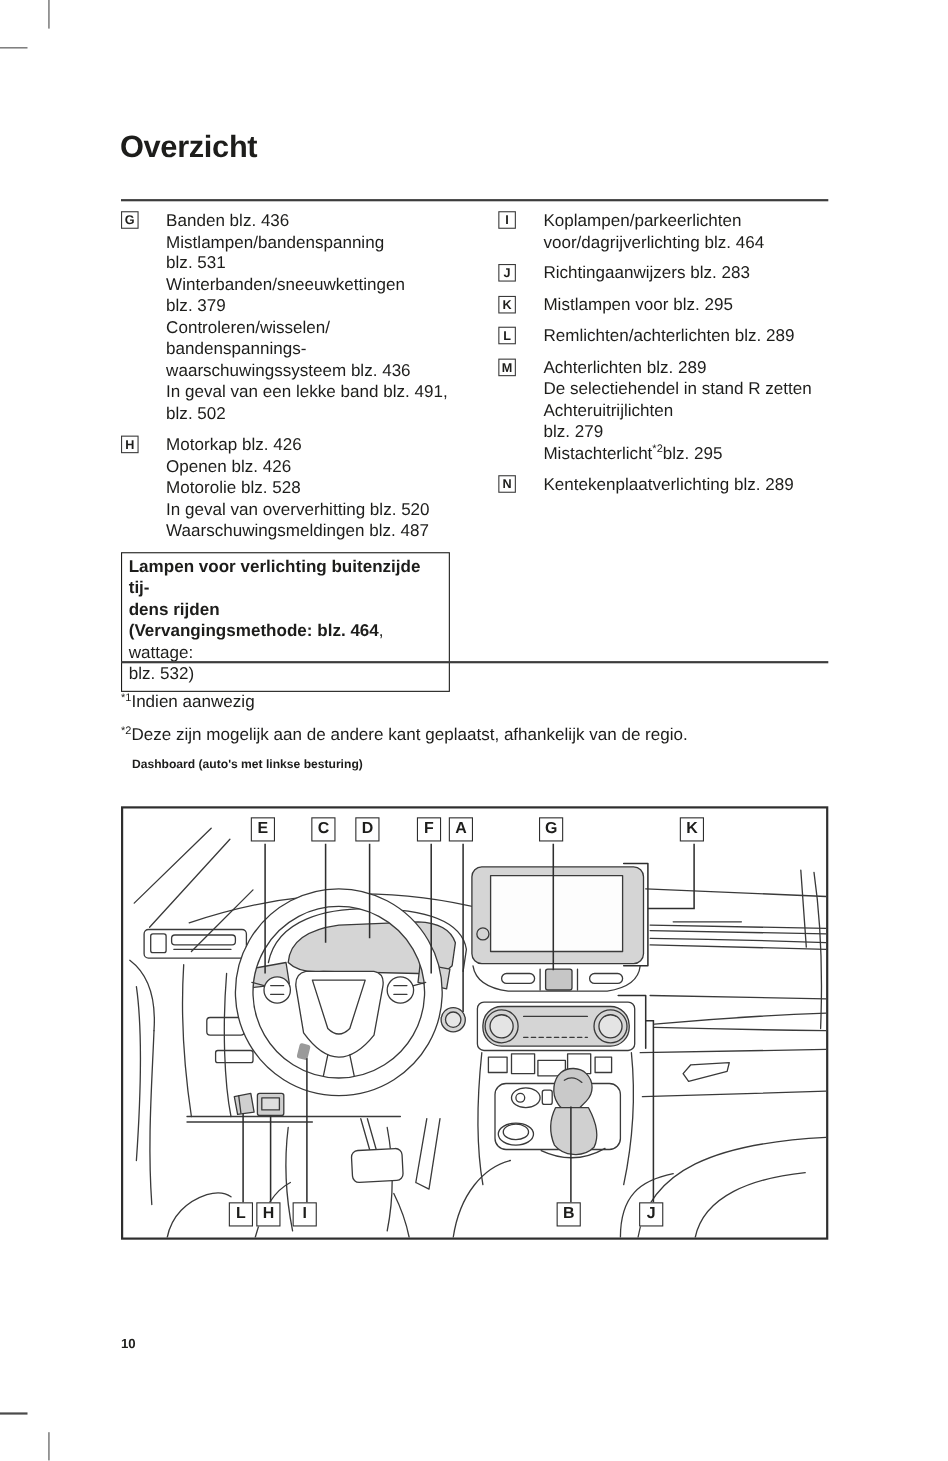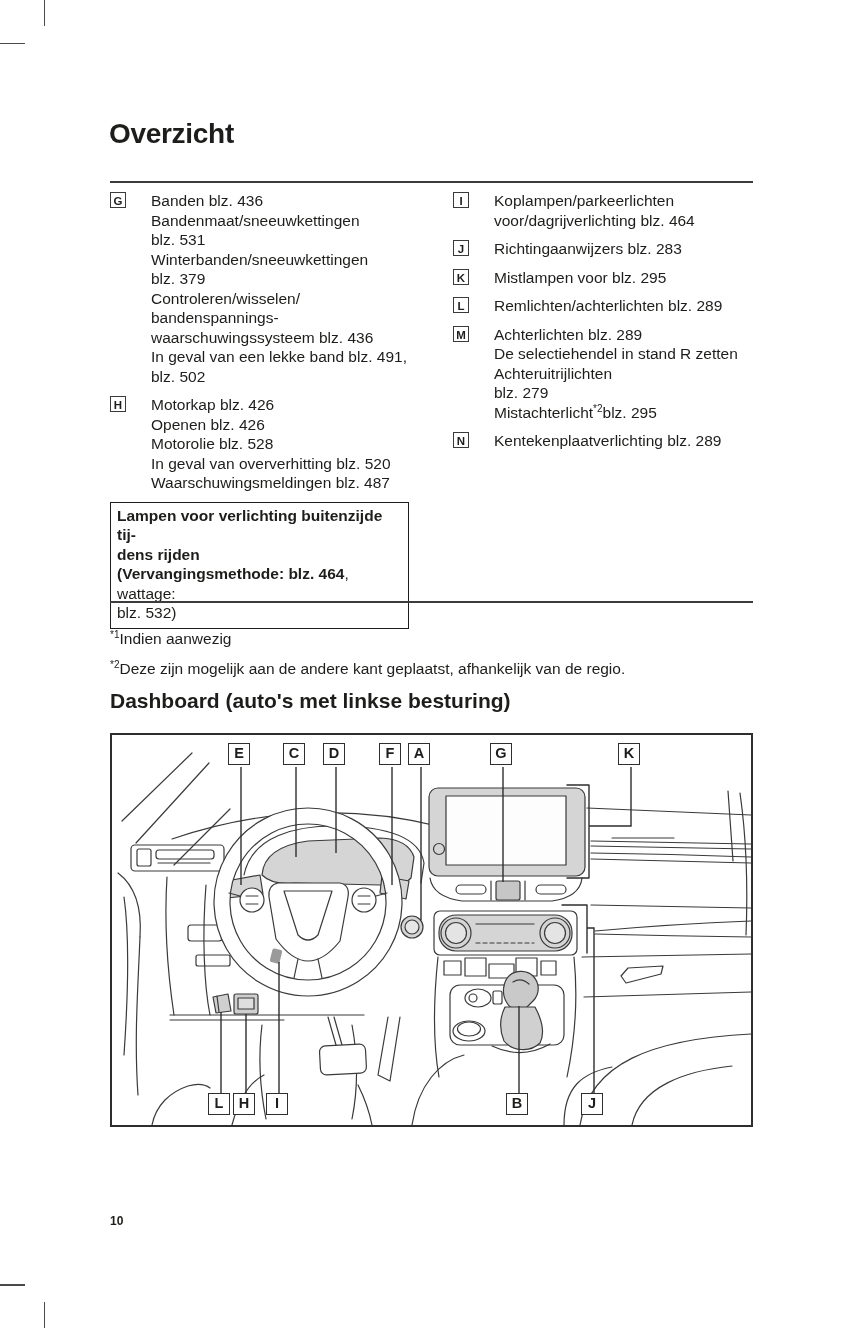--- a/index.html
+++ b/index.html
@@ -19,21 +19,21 @@
     font-size:11.5px;font-weight:bold;text-align:center;line-height:16px;background:#fff;box-sizing:border-box;
   }
   .entry .line{white-space:nowrap;margin-left:12px;}
   sup{font-size:10px;vertical-align:super;line-height:0;}
   .notebox{
     box-sizing:border-box;width:299px;border:1.6px solid #1d1d1b;margin-top:7px;
     padding:3px 6px 5px 6px;font-size:15.5px;line-height:19.5px;
   }
   .notebox .b{font-weight:bold;}
   .fn{position:absolute;left:110px;font-size:15.5px;}
-  .sechead{position:absolute;left:110px;font-size:21px;font-weight:bold;}
+  .sechead{position:absolute;left:120px;font-size:11px;font-weight:bold;}
   #diagram{
     position:absolute;left:110px;top:733px;width:643px;height:394px;
     border:2px solid #2e2e2e;box-sizing:border-box;background:#fff;
   }
   #diagram svg{position:absolute;left:0;top:0;}
   .callout{
     position:absolute;width:22px;height:22px;border:1.6px solid #2e2e2e;background:#fff;
     font-size:14.5px;font-weight:bold;text-align:center;line-height:19px;box-sizing:border-box;z-index:3;
   }
   .pagenum{position:absolute;left:110px;top:1214px;font-size:12px;font-weight:bold;}
@@ -53,21 +53,21 @@
   <div class="cm" style="left:817px;top:1302px;width:1.5px;height:26px"></div>
 
   <div class="title">Overzicht</div>
   <div class="rule" style="top:181px"></div>
 
   <div id="col-left" class="col">
     <div>
         <div class="entry">
           <span class="letterbox">G</span>
           <div class="line">Banden blz. 436</div>
-          <div class="line">Bandenmaat/sneeuwkettingen</div>
+          <div class="line">Mistlampen/bandenspanning</div>
           <div class="line">blz. 531</div>
           <div class="line">Winterbanden/sneeuwkettingen</div>
           <div class="line">blz. 379</div>
           <div class="line">Controleren/wisselen/</div>
           <div class="line">bandenspannings-</div>
           <div class="line">waarschuwingssysteem blz. 436</div>
           <div class="line">In geval van een lekke band blz. 491,</div>
           <div class="line">blz. 502</div>
         </div>
         <div class="entry">

